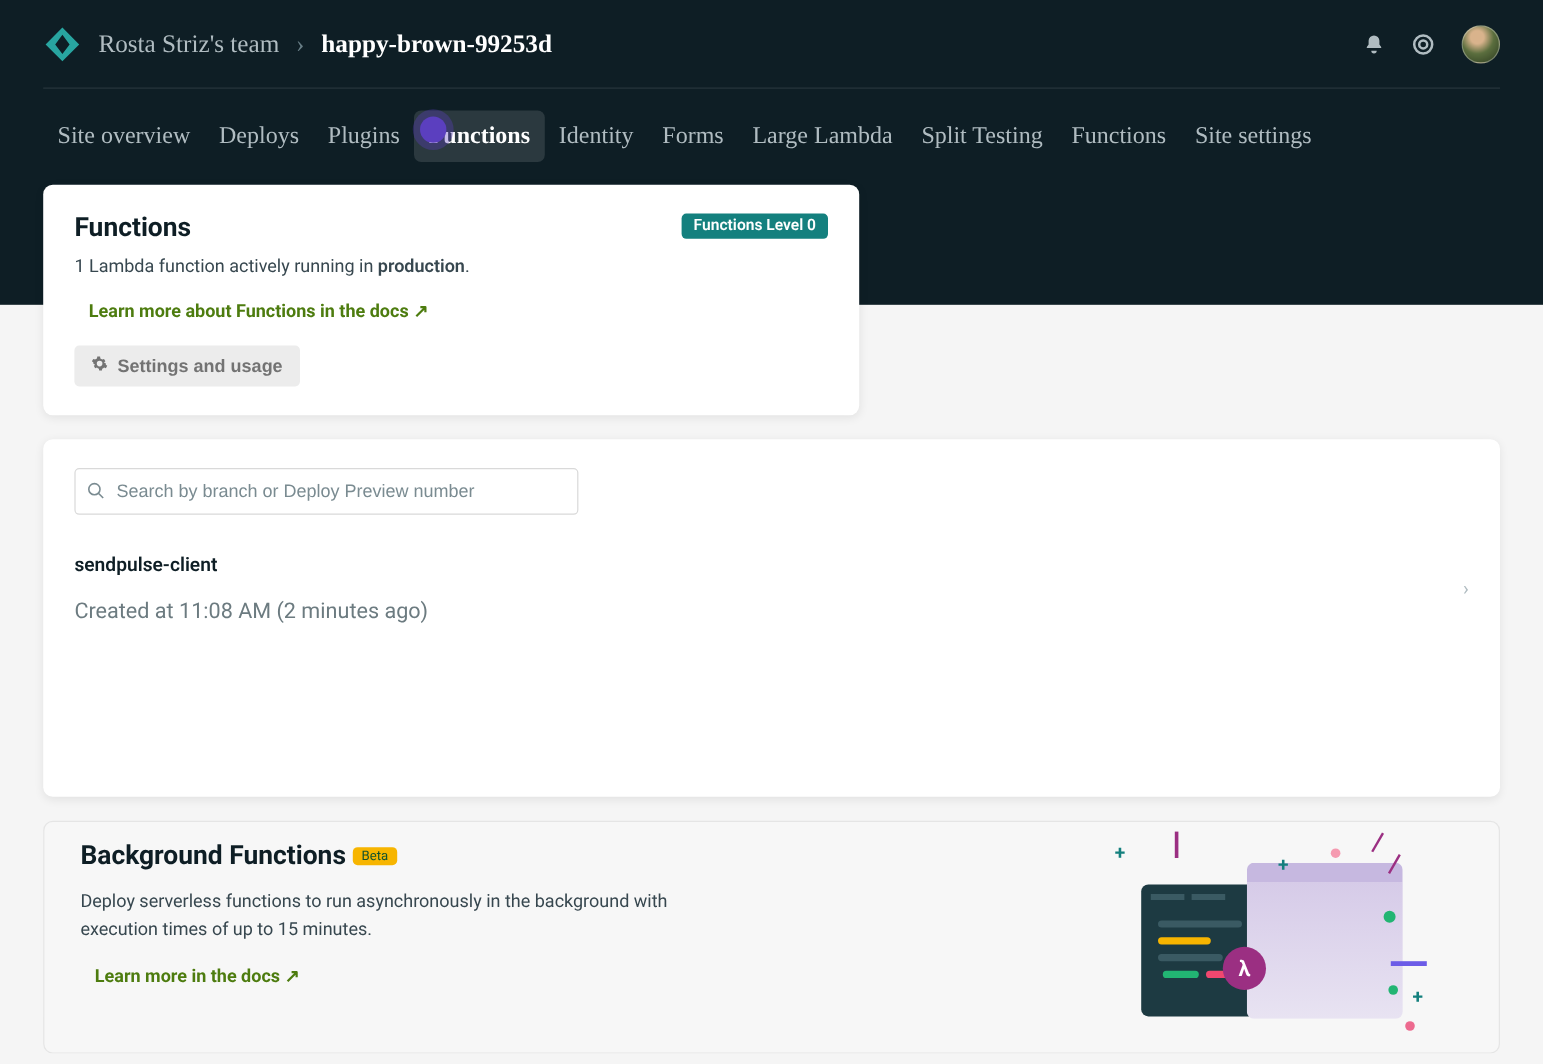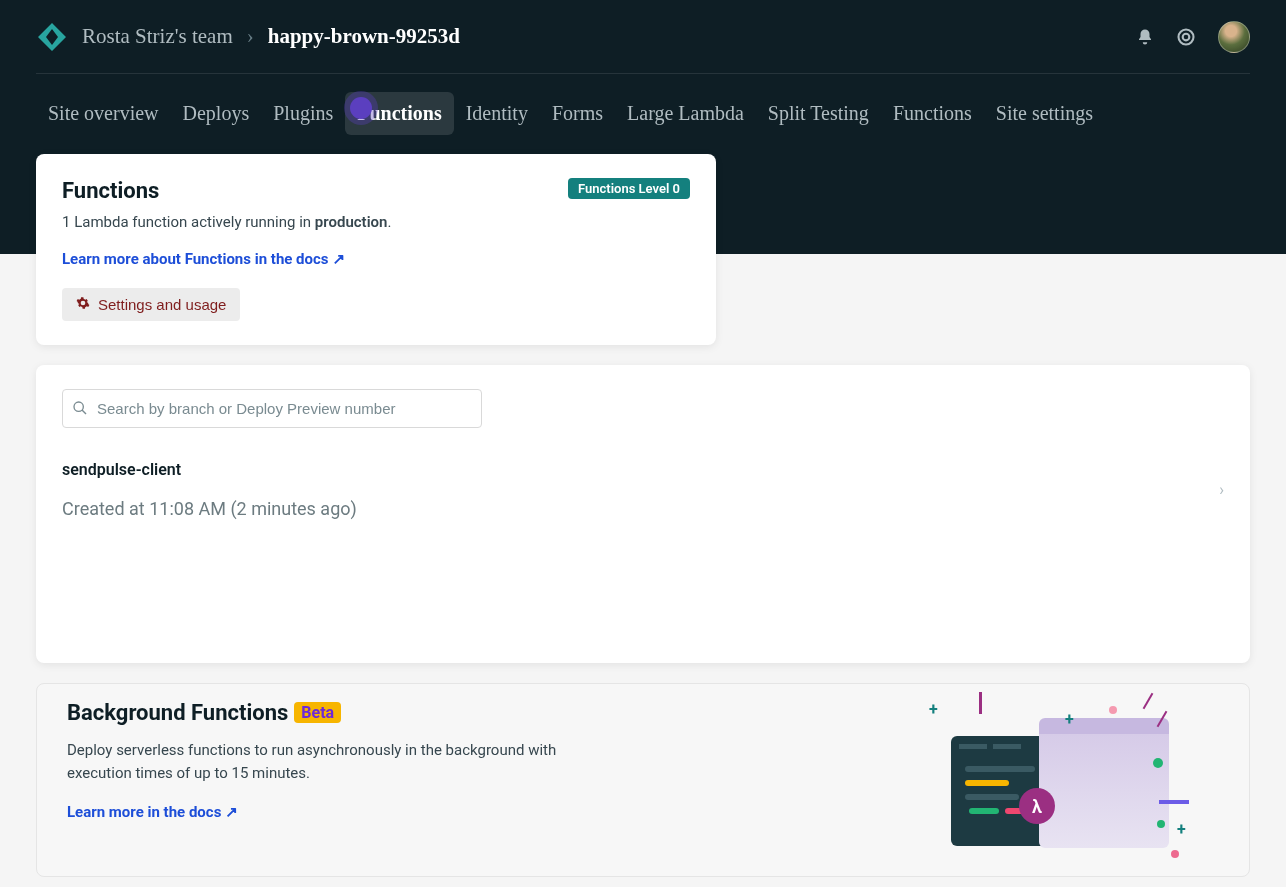--- a/index.html
+++ b/index.html
@@ -79,29 +79,29 @@
   }
   .card-title { font-size:22px; font-weight:700; margin-bottom:10px; }
   .badge-level {
     background:#14807e; color:#fff;
     padding:3px 10px; border-radius:4px;
     font-size:13px; font-weight:600;
   }
   .subtext { font-size:15px; color:#37474f; margin-bottom:18px; }
   .subtext strong { font-weight:600; }
   .link-teal {
-    color:#1d4ed8; font-weight:700; font-size:15px;
+    color:#4d7c0f; font-weight:700; font-size:15px;
     text-decoration:none; cursor:pointer;
-    display:inline-flex; align-items:flex-end; gap:4px;
+    display:inline-flex; align-items:flex-end; gap:4px;margin-left:12px;
   }
   .btn-grey {
     background:#ececec; border:none; border-radius:4px;
-    padding:8px 14px; font-size:15px; color:#7f1d1d;
+    padding:8px 14px; font-size:15px; color:#737373;
     display:inline-flex; align-items:center; gap:8px;
-    cursor:pointer; margin-top:20px;
+    cursor:pointer; margin-top:20px;font-weight:bold;
   }
   .search-wrap {
     position:relative; width:420px; margin-bottom:26px;
   }
   .search-wrap svg { position:absolute; left:10px; top:11px; color:#7a8b91; }
   .search-input {
     width:100%; padding:10px 12px 10px 34px;
     border:1px solid #d9d9d9; border-radius:4px;
     font-size:15px; color:#37474f;
   }
@@ -120,22 +120,22 @@
     border-radius:8px;
     padding:16px 30px;
     display:flex;
     justify-content:space-between;
     align-items:flex-start;
     overflow:hidden;
   }
   .promo-left { max-width:520px; }
   .promo-title { font-size:22px; font-weight:700; display:flex; align-items:center; gap:6px; margin-bottom:14px;}
   .badge-beta {
-    background:#f7b500; color:#6d28d9;
-    padding:1px 7px; border-radius:4px; font-size:16px; font-weight:700;
+    background:#f7b500; color:#14532d;
+    padding:1px 7px; border-radius:4px; font-size:11px; font-weight:400;
   }
   .promo-text { font-size:15px; color:#37474f; line-height:1.5; margin-bottom:18px; }
   .illus { width:280px; height:160px; position:relative; }
   
   .illus .win1 {
     position:absolute; left:12px; top:36px; width:130px; height:110px;
     background:#1d3a42; border-radius:6px;
   }
   .illus .win1::before {
     content:""; position:absolute; top:8px; left:8px; width:28px; height:5px;

